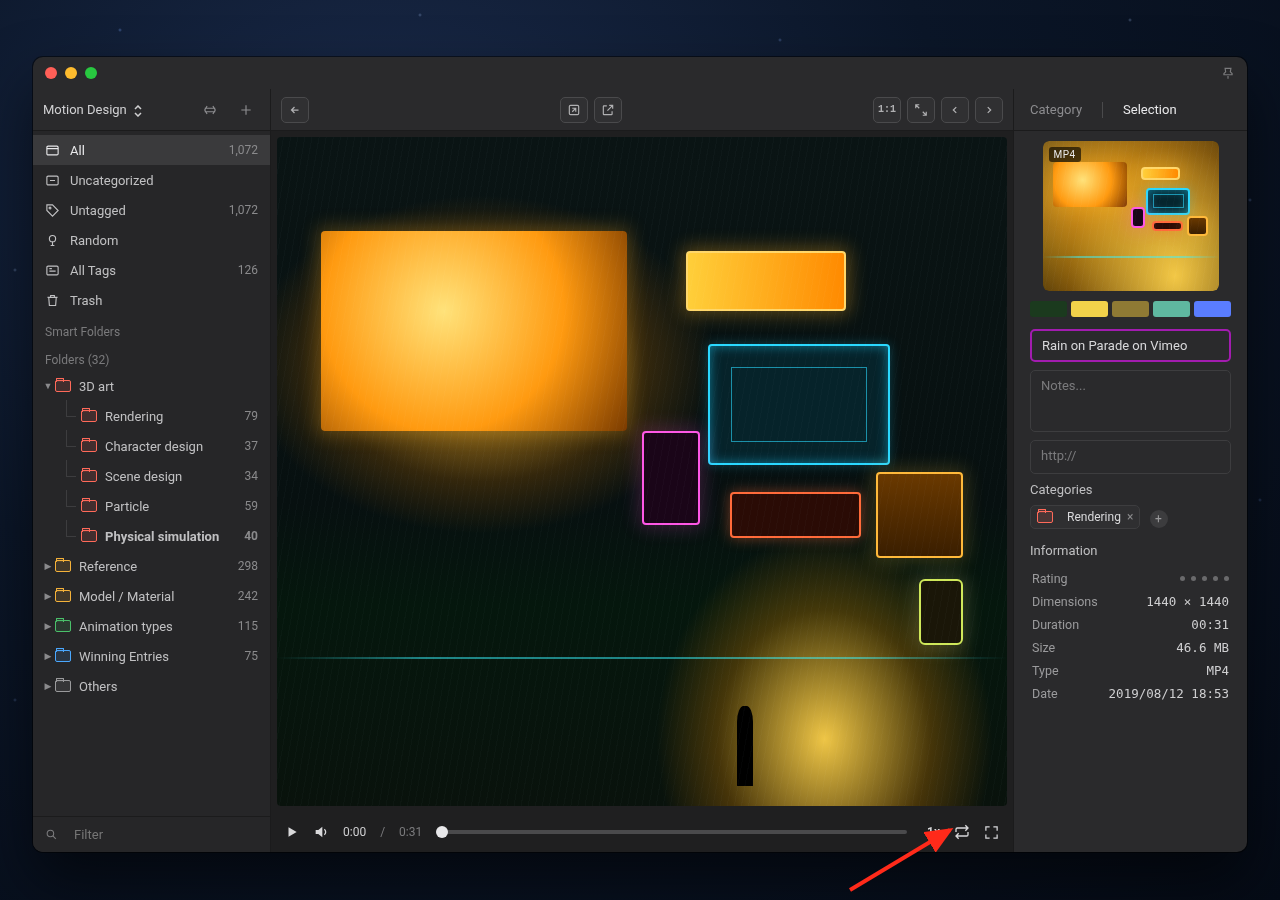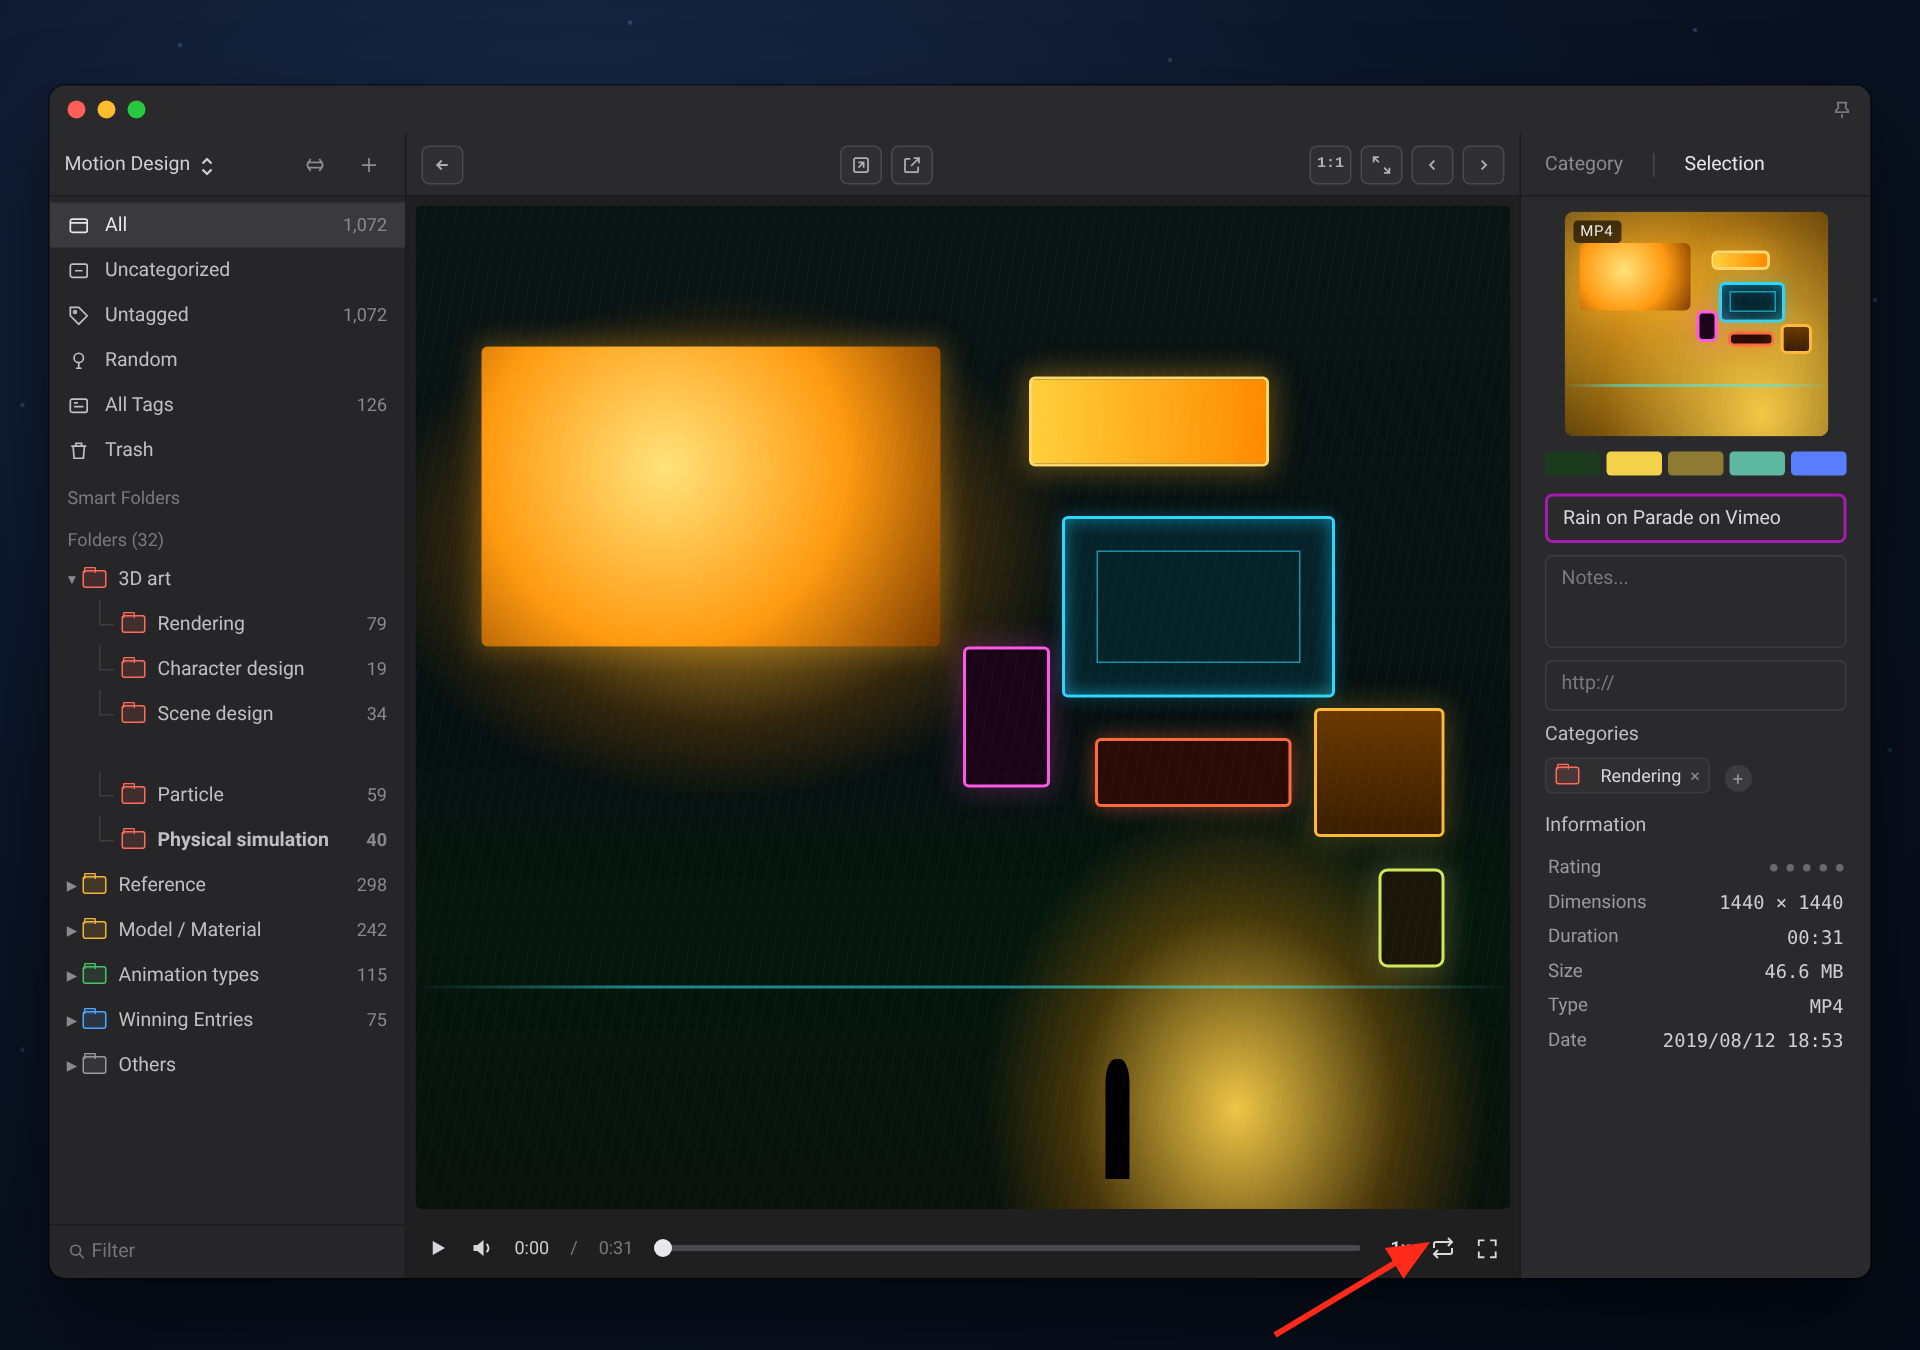--- a/index.html
+++ b/index.html
@@ -41,21 +41,21 @@
 .sb-heading{padding:10px 12px 4px;color:#7a7a7c;font-size:12px}
 .folder-row{display:flex;align-items:center;height:30px;padding-right:12px;color:#c0c0c2;font-size:13px;cursor:pointer}
 .disclosure{width:14px;text-align:center;color:#8a8a8c;font-size:9px}
 .folder-ic{width:16px;height:12px;border-radius:2px;margin-right:8px;position:relative;border:1px solid}
 .folder-ic::before{content:"";position:absolute;top:-3px;left:0;width:6px;height:3px;border-radius:1px 1px 0 0;background:inherit;border:inherit;border-bottom:0}
 .child-row{padding-left:0}
 .child-indent{display:flex;align-items:center}
 .child-indent .branch{width:26px;display:flex;justify-content:flex-end;padding-right:10px;position:relative}
 .child-indent .branch::before{content:"";position:absolute;left:11px;top:-16px;bottom:50%;width:1px;background:#3d3d3f}
 .child-indent .branch::after{content:"";position:absolute;left:11px;top:50%;width:10px;height:1px;background:#3d3d3f}
-.sb-filter{height:36px;border-top:1px solid #1b1b1c;display:flex;align-items:center;padding:0 12px;gap:3px;color:#7a7a7c;font-size:13px}
+.sb-filter{height:36px;border-top:1px solid #1b1b1c;display:flex;align-items:center;padding:0 12px;gap:16px;color:#7a7a7c;font-size:13px}
 .sb-filter input{flex:1;background:transparent;border:0;outline:0;color:#c0c0c2;font-size:13px}
 .main { flex:1; display:flex; flex-direction:column; background:#1f1f20; border-right:1px solid #1b1b1c; }
 .viewer { flex:1; position:relative; margin:6px; border-radius:4px; overflow:hidden; }
 .controls { height:40px; display:flex; align-items:center; padding:0 14px; gap:14px; color:#cfcfd1; font-size:12px; }
 .ctl-ic{color:#d8d8da;cursor:pointer}
 .time-sep{color:#7a7a7c}
 .seek { flex:1; height:4px; background:#4a4a4c; border-radius:2px; position:relative; cursor:pointer; margin:0 6px; }
 .seek-thumb{position:absolute;left:0;top:50%;transform:translate(-50%,-50%);width:12px;height:12px;border-radius:50%;background:#e8e8ea}
 .speed{font-weight:600;color:#d8d8da;cursor:pointer}
 .inspector { width:233px; padding:10px 16px 14px; overflow:auto; color:#c0c0c2; font-size:13px; }
@@ -241,31 +241,31 @@
             </div>
             <span>Rendering</span>
             <span class="sb-count">79</span>
           </div>
           <div class="folder-row child-row" style="padding-left: 22px;">
             <div class="child-indent">
               <span class="branch"></span>
               <span class="folder-ic" style="border-color:#ff6a5a;background:#ff6a5a22"></span>
             </div>
             <span>Character design</span>
-            <span class="sb-count">19</span>
+            <span class="sb-count">37</span>
           </div>
           <div class="folder-row child-row" style="padding-left: 22px;">
             <div class="child-indent">
               <span class="branch"></span>
               <span class="folder-ic" style="border-color:#ff6a5a;background:#ff6a5a22"></span>
             </div>
             <span>Scene design</span>
             <span class="sb-count">34</span>
           </div>
-          <div class="folder-row child-row" style="padding-left: 22px; margin-top: 24px;">
+          <div class="folder-row child-row" style="padding-left: 22px;">
             <div class="child-indent">
               <span class="branch"></span>
               <span class="folder-ic" style="border-color:#ff6a5a;background:#ff6a5a22"></span>
             </div>
             <span>Particle</span>
             <span class="sb-count">59</span>
           </div>
           <div class="folder-row child-row" style="padding-left: 22px; font-weight: bold;">
             <div class="child-indent">
               <span class="branch"></span>

